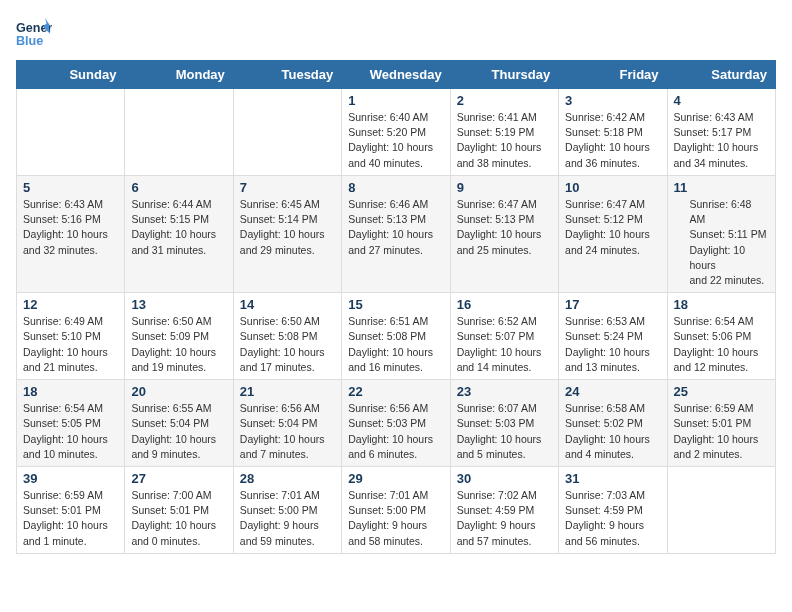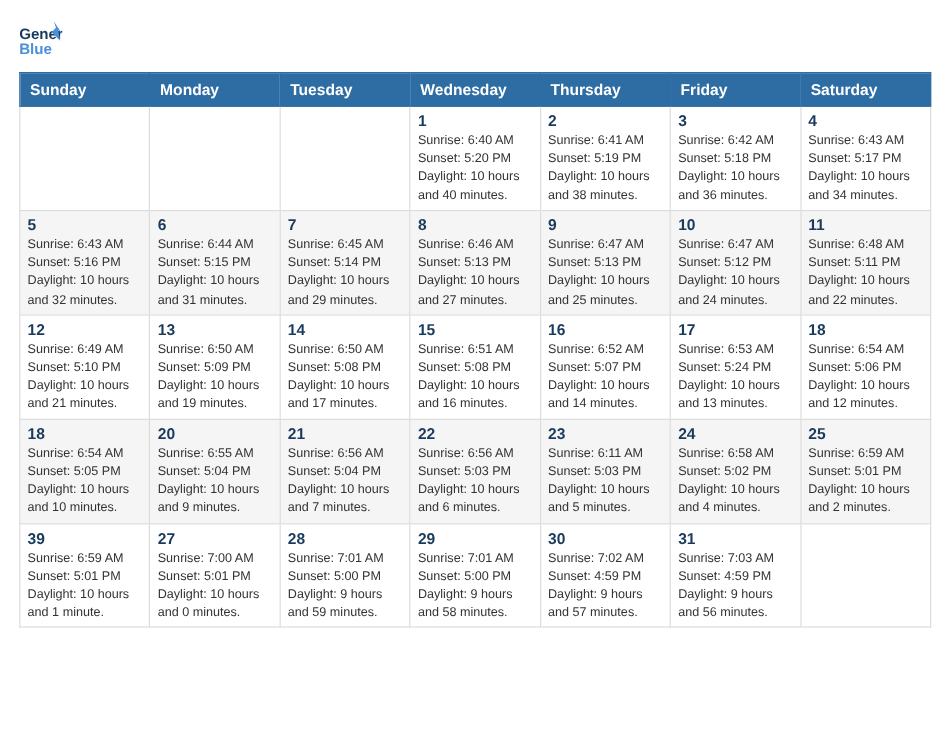--- a/index.html
+++ b/index.html
@@ -43,21 +43,21 @@
       width: 100%;
       border-collapse: collapse;
       border: 1px solid #ccc;
     }
     .calendar th {
       background-color: #2e6da4;
       color: #fff;
       font-size: 13px;
       font-weight: bold;
       padding: 6px 8px;
-      text-align: left;
+      text-align: right;
       border: 1px solid #2e6da4;
     }
     .calendar td {
       vertical-align: top;
       border: 1px solid #ddd;
       padding: 4px 6px;
       width: 108px;
       min-height: 80px;
       font-size: 11px;
       color: #333;
@@ -190,21 +190,21 @@
         </td>
         <td>
           <span class="day-number">10</span>
           <div class="day-info" style="white-space: pre-line;">Sunrise: 6:47 AM
 Sunset: 5:12 PM
 Daylight: 10 hours
 and 24 minutes.</div>
         </td>
         <td>
           <span class="day-number">11</span>
-          <div class="day-info" style="white-space: pre-line;">Sunrise: 6:48 AM
+          <div class="day-info" style="white-space: pre-line; margin-left: 16px;">Sunrise: 6:48 AM
 Sunset: 5:11 PM
 Daylight: 10 hours
 and 22 minutes.</div>
         </td>
       </tr>
       <tr>
         <td>
           <span class="day-number">12</span>
           <div class="day-info" style="white-space: pre-line;">Sunrise: 6:49 AM
 Sunset: 5:10 PM
@@ -278,21 +278,21 @@
         </td>
         <td>
           <span class="day-number">22</span>
           <div class="day-info" style="white-space: pre-line;">Sunrise: 6:56 AM
 Sunset: 5:03 PM
 Daylight: 10 hours
 and 6 minutes.</div>
         </td>
         <td>
           <span class="day-number">23</span>
-          <div class="day-info" style="white-space: pre-line;">Sunrise: 6:11 AM
+          <div class="day-info" style="white-space: pre-line;">Sunrise: 6:07 AM
 Sunset: 5:03 PM
 Daylight: 10 hours
 and 5 minutes.</div>
         </td>
         <td>
           <span class="day-number">24</span>
           <div class="day-info" style="white-space: pre-line;">Sunrise: 6:58 AM
 Sunset: 5:02 PM
 Daylight: 10 hours
 and 4 minutes.</div>

